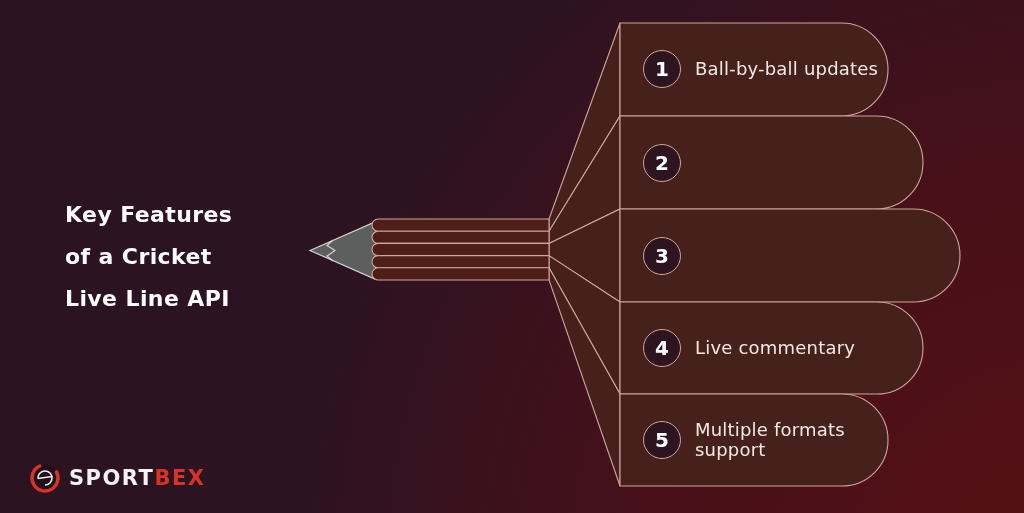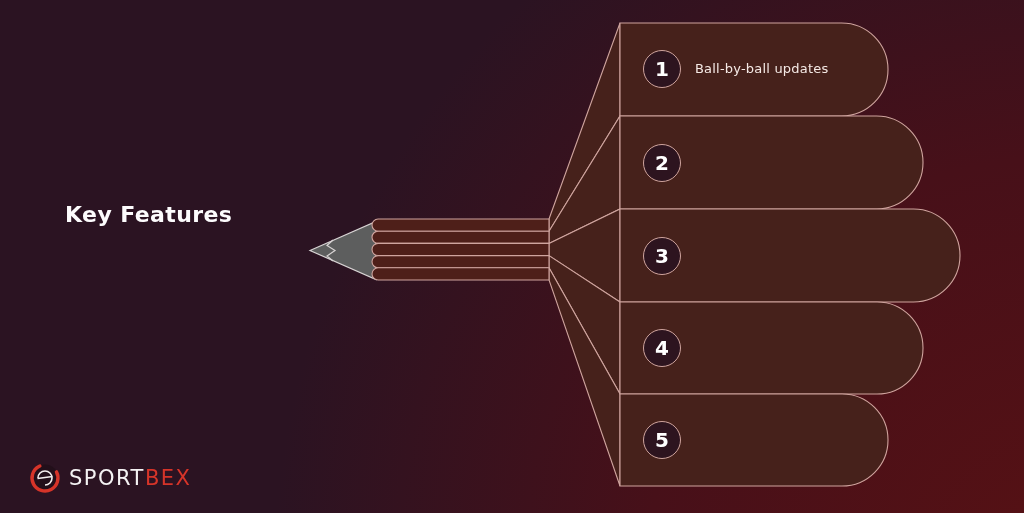--- a/index.html
+++ b/index.html
@@ -28,36 +28,36 @@
   }
   .num-badge {
     width:38px; height:38px; box-sizing:border-box;
     border-radius:50%; border:1.5px solid #cfa49e;
     background:#2d141f; color:#ffffff;
     font-weight:bold; font-size:20px;
     display:flex; align-items:center; justify-content:center;
     flex:0 0 auto;
   }
   .feature-label {
-    color:#f5e9e5; font-size:13px; letter-spacing:0.2px; line-height:20px;
+    color:#f5e9e5; font-size:18px; letter-spacing:0.2px; line-height:20px;
     white-space:nowrap;
   }
   .feature-label.wrap { white-space:normal; max-width:150px; }
 
   .row-1 { top:50px; }
   .row-2 { top:144px; }
   .row-3 { top:237px; }
   .row-4 { top:329px; }
   .row-5 { top:421px; }
 
   .logo {
     position:absolute; left:28px; top:461px;
     display:flex; align-items:center; gap:7px;
   }
-  .logo-text { font-size:21px; font-weight:normal; letter-spacing:1.5px; color:#f4f2f3; }
+  .logo-text { font-size:21px; font-weight:bold; letter-spacing:1.5px; color:#f4f2f3; }
   .logo-bex { color:#d63429; }
 </style>
 </head>
 <body>
 
 <div class="stage">
 
   <svg class="diagram" width="1024" height="513" viewBox="0 0 1024 513">
 
     <path class="shape fill-box" d="M549,219 L620,23 L620,116 L549,231.2 Z"></path>
@@ -77,37 +77,41 @@
 
     <path class="shape fill-strip" d="M549,219 H378.1 A6.1,6.1 0 0 0 378.1,231.2 H549 Z"></path>
     <path class="shape fill-strip" d="M549,231.2 H378.1 A6.1,6.1 0 0 0 378.1,243.4 H549 Z"></path>
     <path class="shape fill-strip" d="M549,243.4 H378.1 A6.1,6.1 0 0 0 378.1,255.6 H549 Z"></path>
     <path class="shape fill-strip" d="M549,255.6 H378.1 A6.1,6.1 0 0 0 378.1,267.8 H549 Z"></path>
     <path class="shape fill-strip" d="M549,267.8 H378.1 A6.1,6.1 0 0 0 378.1,280 H549 Z"></path>
   </svg>
 
   <div class="title">
     <div>Key Features</div>
+    <div>of a Cricket</div>
+    <div>Live Line API</div>
   </div>
 
   <div class="feature-row row-1">
     <div class="num-badge">1</div>
     <div class="feature-label">Ball-by-ball updates</div>
   </div>
   <div class="feature-row row-2">
     <div class="num-badge">2</div>
   </div>
   <div class="feature-row row-3">
     <div class="num-badge">3</div>
   </div>
   <div class="feature-row row-4">
     <div class="num-badge">4</div>
+    <div class="feature-label">Live commentary</div>
   </div>
   <div class="feature-row row-5">
     <div class="num-badge">5</div>
+    <div class="feature-label wrap">Multiple formats support</div>
   </div>
 
   <div class="logo">
     <svg width="34" height="34" viewBox="0 0 34 34">
       <circle cx="17" cy="17" r="13.5" fill="#220f1a"></circle>
       <g transform="rotate(-28 17 17)">
         <circle cx="17" cy="17" r="13" fill="none" stroke="#d63429" stroke-width="3.4" stroke-dasharray="62 20" stroke-linecap="round"></circle>
       </g>
       <path d="M10,17 a7,7 0 1 1 7,7" fill="none" stroke="#f3eeee" stroke-width="1.6"></path>
       <line x1="9.5" y1="17.5" x2="24.5" y2="15.5" stroke="#f3eeee" stroke-width="1.5"></line>

